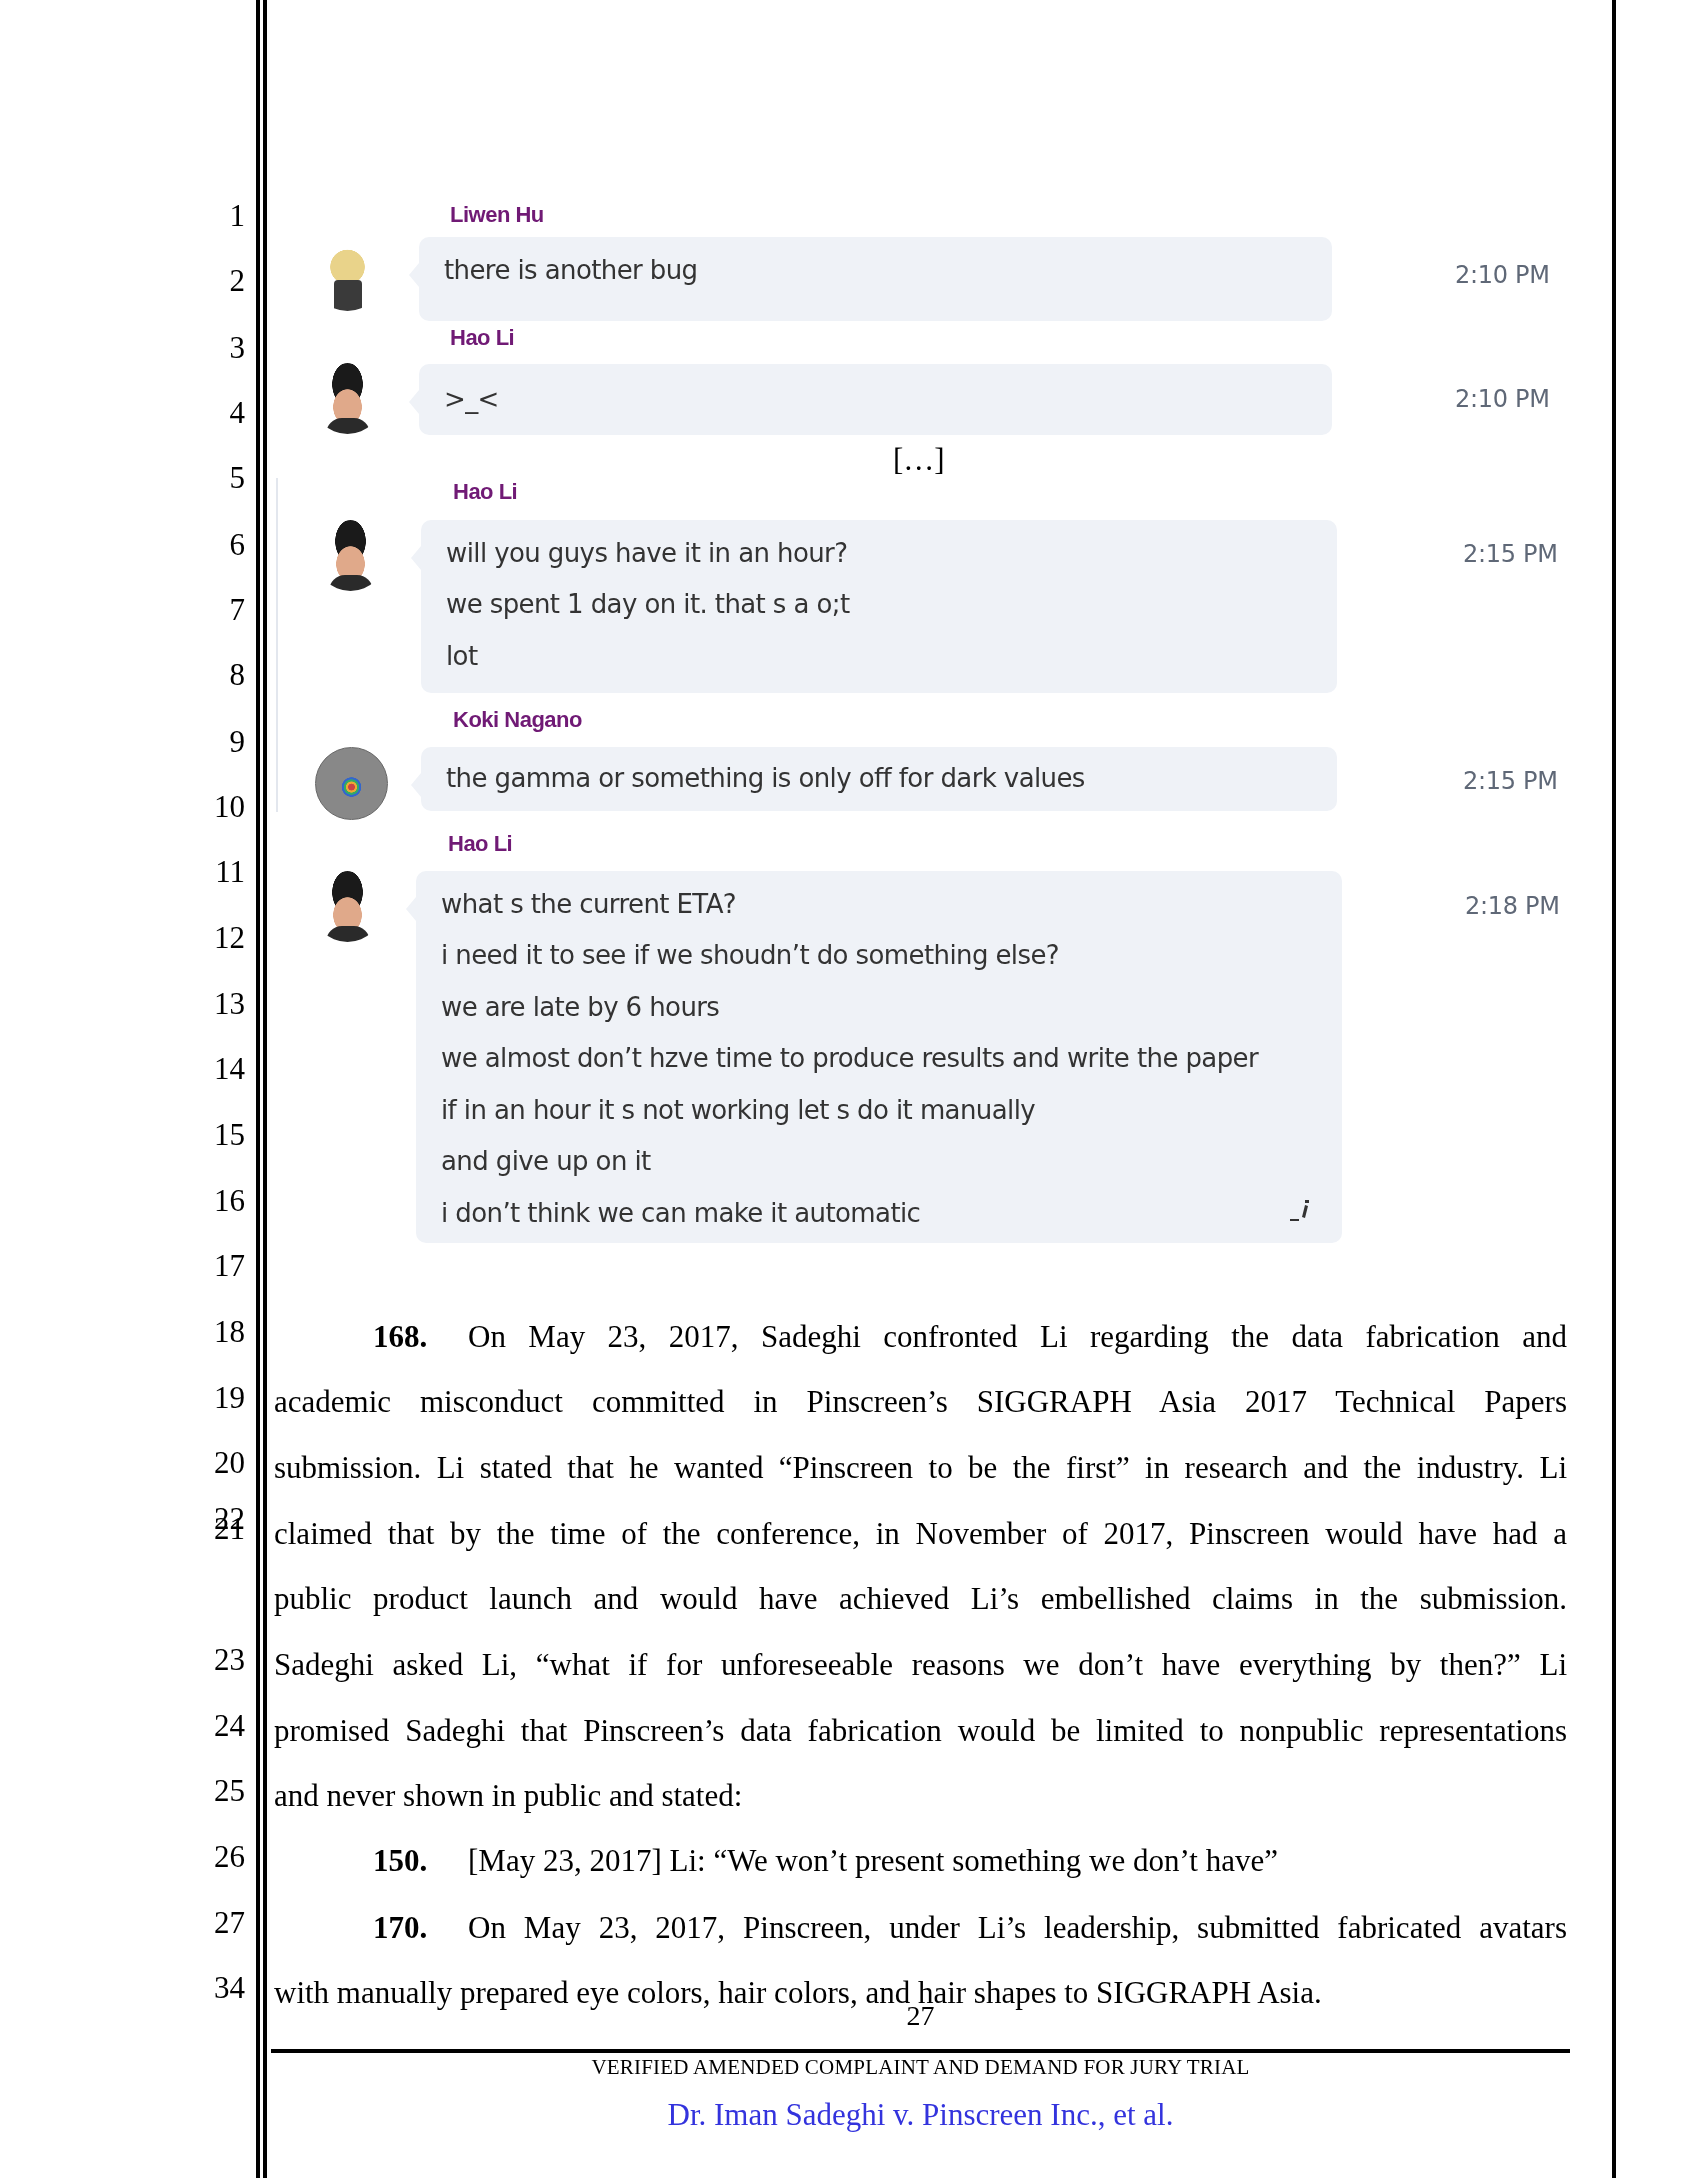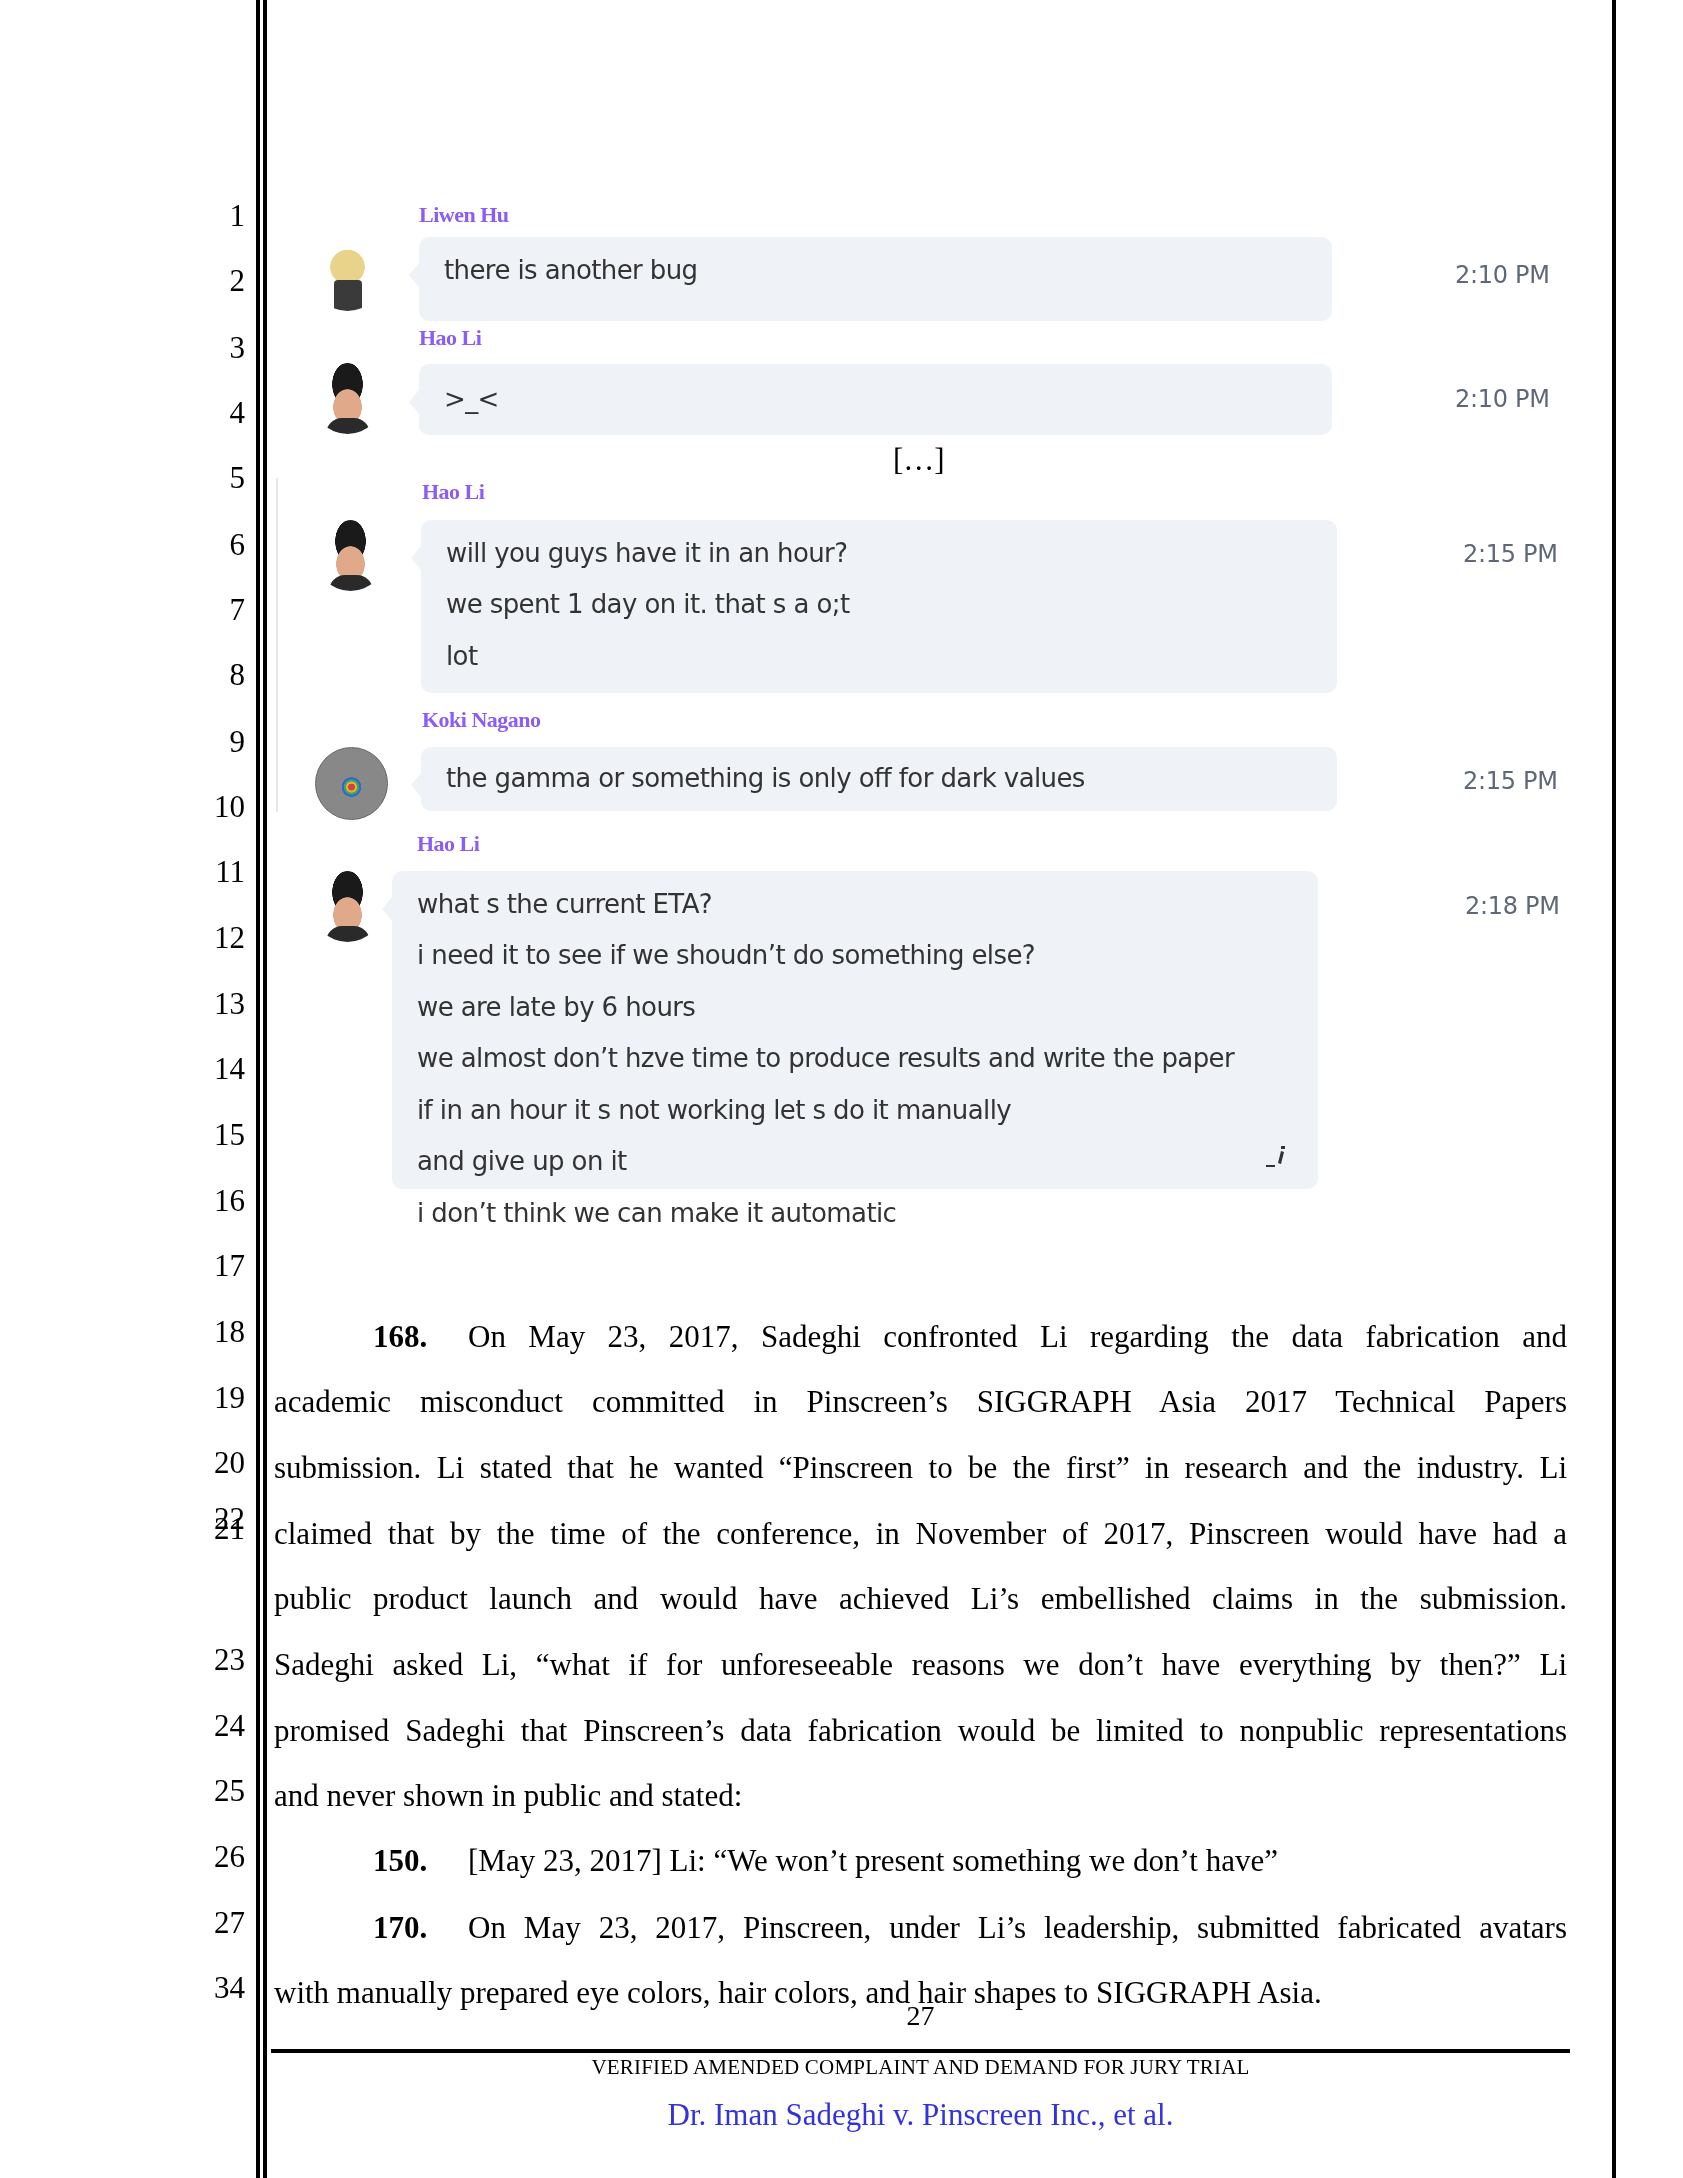--- a/index.html
+++ b/index.html
@@ -1,19 +1,19 @@
 <!DOCTYPE html>
 <html><head>
 <meta charset="utf-8">
 <style>
   html, body { margin:0; padding:0; background:#fff; }
   body { width:1683px; height:2178px; position:relative; overflow:hidden; font-family:"Liberation Serif", serif; color:#000; }
   .vline { position:absolute; top:0; height:2178px; background:#000; }
   .lnum { position:absolute; width:59px; left:186px; text-align:right; font-size:31px; line-height:36px; }
-  .name { position:absolute; font-family:Liberation Serif, serif; font-weight:bold; font-size:22px; color:#8b5cf6; letter-spacing:-0.5px; }
+  .name { position:absolute; font-family:Liberation Sans, sans-serif; font-weight:bold; font-size:22px; color:#701a75; letter-spacing:-0.5px;margin-left:31px; }
   .bubble { position:absolute; background:#eff2f7; border-radius:10px; }
   .bubble::before { content:""; position:absolute; left:-10px; top:26px; width:0; height:0; border-top:12px solid transparent; border-bottom:12px solid transparent; border-right:10px solid #eff2f7; }
   .msg { position:absolute; left:25px; font-family:"DejaVu Sans", sans-serif; font-size:26px; color:#333; white-space:nowrap; letter-spacing:-0.6px; }
   .ts { position:absolute; font-family:"DejaVu Sans", sans-serif; font-size:24px; color:#5f6877; letter-spacing:-0.3px; }
   .avatar { position:absolute; width:71px; height:71px; border-radius:50%; overflow:hidden; }
   .av-liwen { background:radial-gradient(circle at 50% 38%, #e9d38a 0 30%, #fff 31% 100%); }
   .av-liwen::after { content:""; position:absolute; left:22px; top:40px; width:28px; height:32px; background:#3a3a3a; border-radius:4px 4px 0 0; }
   .av-hao { background:radial-gradient(ellipse at 50% 62%, #e0a98a 0 28%, transparent 29%), radial-gradient(ellipse at 50% 30%, #1a1a1a 0 30%, transparent 31%), #fff; }
   .av-hao::after { content:""; position:absolute; left:14px; top:55px; width:44px; height:16px; background:#2a2a2a; border-radius:20px 20px 0 0; }
   .av-koki { background:radial-gradient(circle at 50% 55%, #c44 0 6%, #ea3 7% 10%, #3a6 11% 14%, #36c 15% 18%, #888 19% 100%); border:1px solid #666; }
@@ -98,21 +98,21 @@
 
   <div class="name" style="left:422px;top:707px">Koki Nagano</div>
   <div class="avatar av-koki" style="left:315px;top:747px"></div>
   <div class="bubble" style="left:421px;top:747px;width:916px;height:64px">
     <div class="msg" style="top:16px">the gamma or something is only off for dark values</div>
   </div>
   <div class="ts" style="left:1463px;top:767px">2:15 PM</div>
 
   <div class="name" style="left:417px;top:831px">Hao Li</div>
   <div class="avatar av-hao" style="left:312px;top:871px"></div>
-  <div class="bubble" style="left:392px;top:871px;width:926px;height:318px">
+  <div class="bubble" style="left:416px;top:871px;width:926px;height:372px">
     <div class="msg" style="top:18px">what s the current ETA?</div>
     <div class="msg" style="top:69px">i need it to see if we shoudn’t do something else?</div>
     <div class="msg" style="top:121px">we are late by 6 hours</div>
     <div class="msg" style="top:172px">we almost don’t hzve time to produce results and write the paper</div>
     <div class="msg" style="top:224px">if in an hour it s not working let s do it manually</div>
     <div class="msg" style="top:275px">and give up on it</div>
     <div class="msg" style="top:327px">i don’t think we can make it automatic</div>
     <svg class="edit-icon" viewBox="0 0 24 26">
       <rect x="0" y="22" width="9" height="2" fill="#333"></rect>
       <path d="M12 20 L15 8 L18 9 L15 21 Z" fill="#333"></path>

